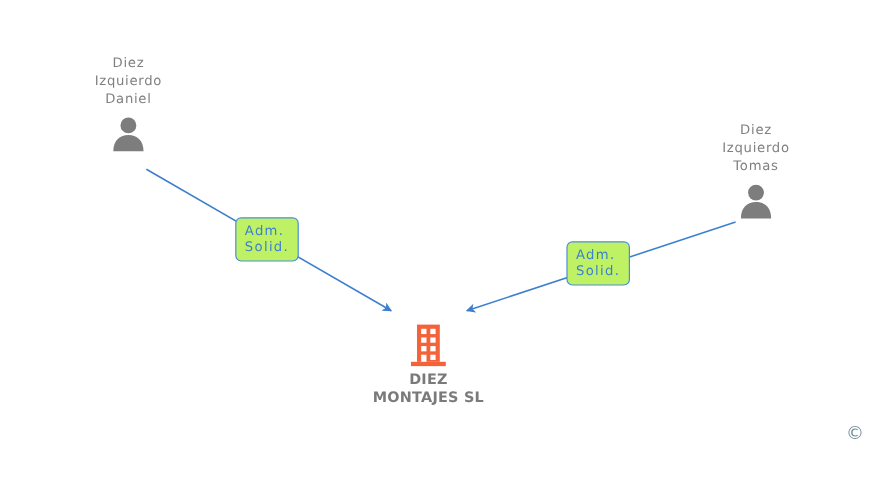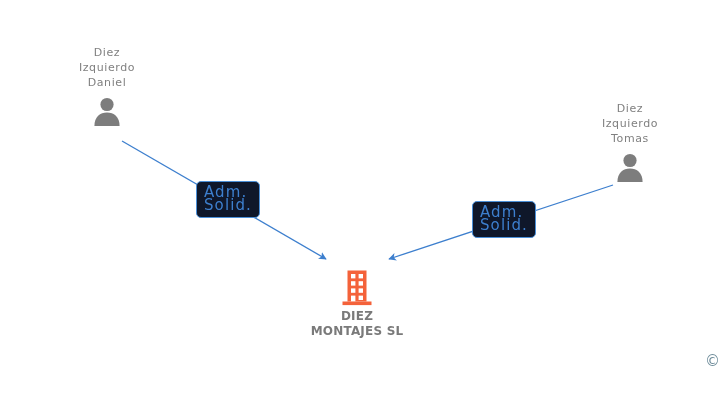--- a/index.html
+++ b/index.html
@@ -69,26 +69,26 @@
     font-weight: bold;
     line-height: 15px;
     color: #7a7a7a;
     letter-spacing: 0.2px;
     white-space: pre-line;
   }
 
   
   .edge-label {
     position: absolute;
-    background: #0f172a;
+    background: #bef264;
     border: 1.4px solid #4a8fd8;
     border-radius: 5px;
     padding: 4px 7px 5px 7px;
     font-family: "DejaVu Sans", sans-serif;
-    font-size: 15px;
+    font-size: 11px;
     line-height: 13px;
     color: #3d7fce;
     letter-spacing: 1.1px;
     text-align: left;
     white-space: pre-line;
     box-sizing: border-box;
   }
 
   
   .watermark {

